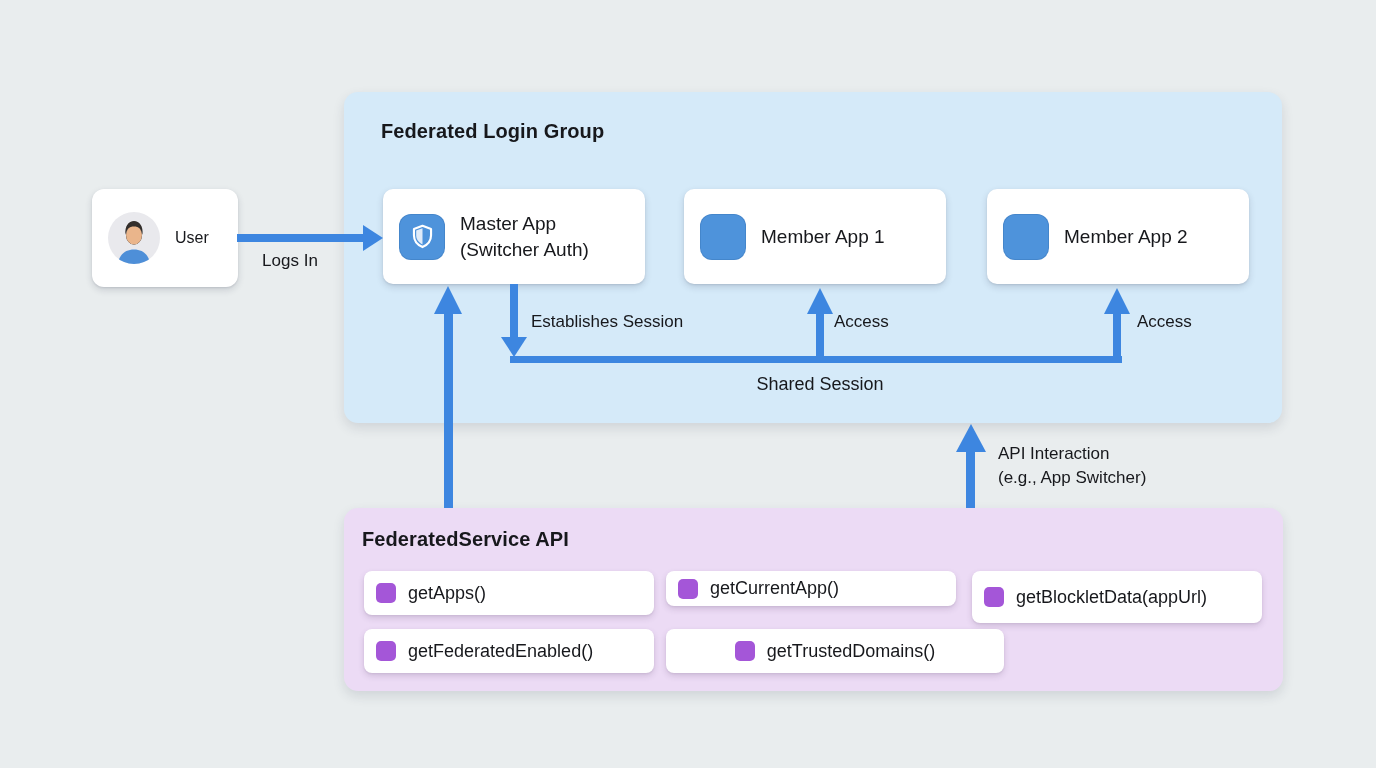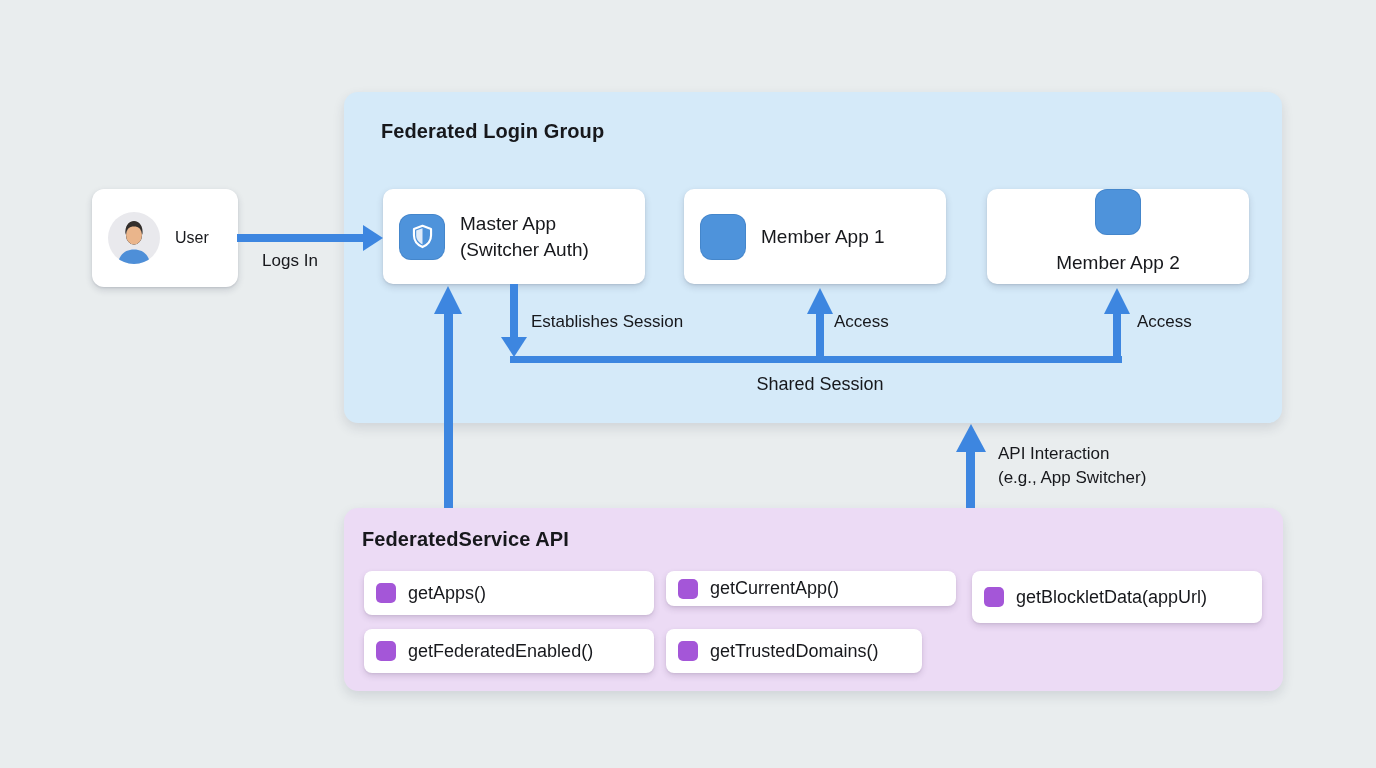--- a/index.html
+++ b/index.html
@@ -84,21 +84,21 @@
       <span style="display:block">Master App</span>
       <span style="display:block">(Switcher Auth)</span>
     </span>
   </div>
 
   <div class="abs node" style="left:340px;top:97px;width:262px;height:95px;">
     <span class="app-icon"></span>
     <span class="node-label">Member App 1</span>
   </div>
 
-  <div class="abs node" style="left:643px;top:97px;width:262px;height:95px;flex-direction:column;">
+  <div class="abs node" style="left:643px;top:97px;width:262px;height:95px;">
     <span class="app-icon"></span>
     <span class="node-label">Member App 2</span>
   </div>
 </div>
 
 <div class="abs node" style="left:92px;top:189px;width:146px;height:98px;border-radius:12px;">
   <span class="avatar">
     <svg width="52" height="52" viewBox="0 0 52 52" aria-hidden="true">
       <defs>
           <clipPath id="avc">
@@ -129,21 +129,21 @@
     <span>getCurrentApp()</span>
   </div>
   <div class="abs pill" style="left:628px;top:63px;width:290px;height:52px;">
     <span class="method-icon"></span>
     <span>getBlockletData(appUrl)</span>
   </div>
   <div class="abs pill" style="left:20px;top:121px;width:290px;height:44px;">
     <span class="method-icon"></span>
     <span>getFederatedEnabled()</span>
   </div>
-  <div class="abs pill" style="left:322px;top:121px;width:256px;height:44px;">
+  <div class="abs pill" style="left:322px;top:121px;width:338px;height:44px;justify-content:center;">
     <span class="method-icon"></span>
     <span>getTrustedDomains()</span>
   </div>
 </div>
 
 <div class="abs edge" style="left:237px;top:234px;width:128px;height:8px;"></div>
 <div class="abs head head-right" style="left:363px;top:225px;"></div>
 <div class="abs edge-label" style="left:240px;top:251px;width:100px;text-align:center;">Logs In</div>
 
 <div class="abs edge" style="left:444px;top:314px;width:9px;height:194px;"></div>

